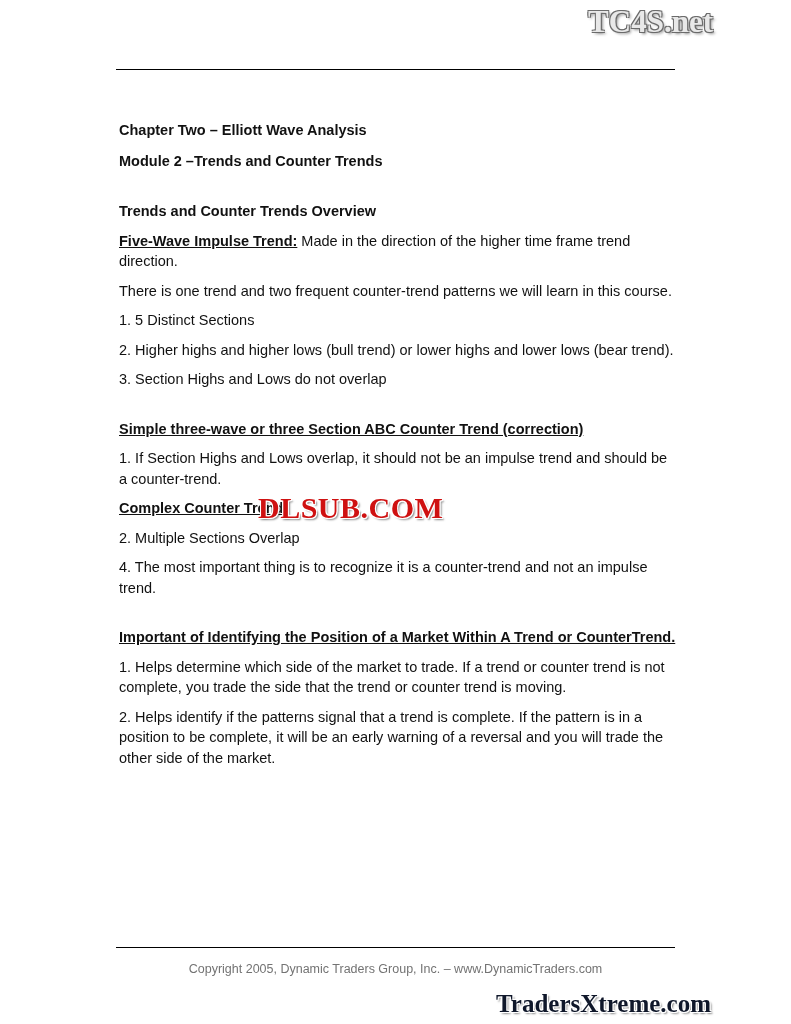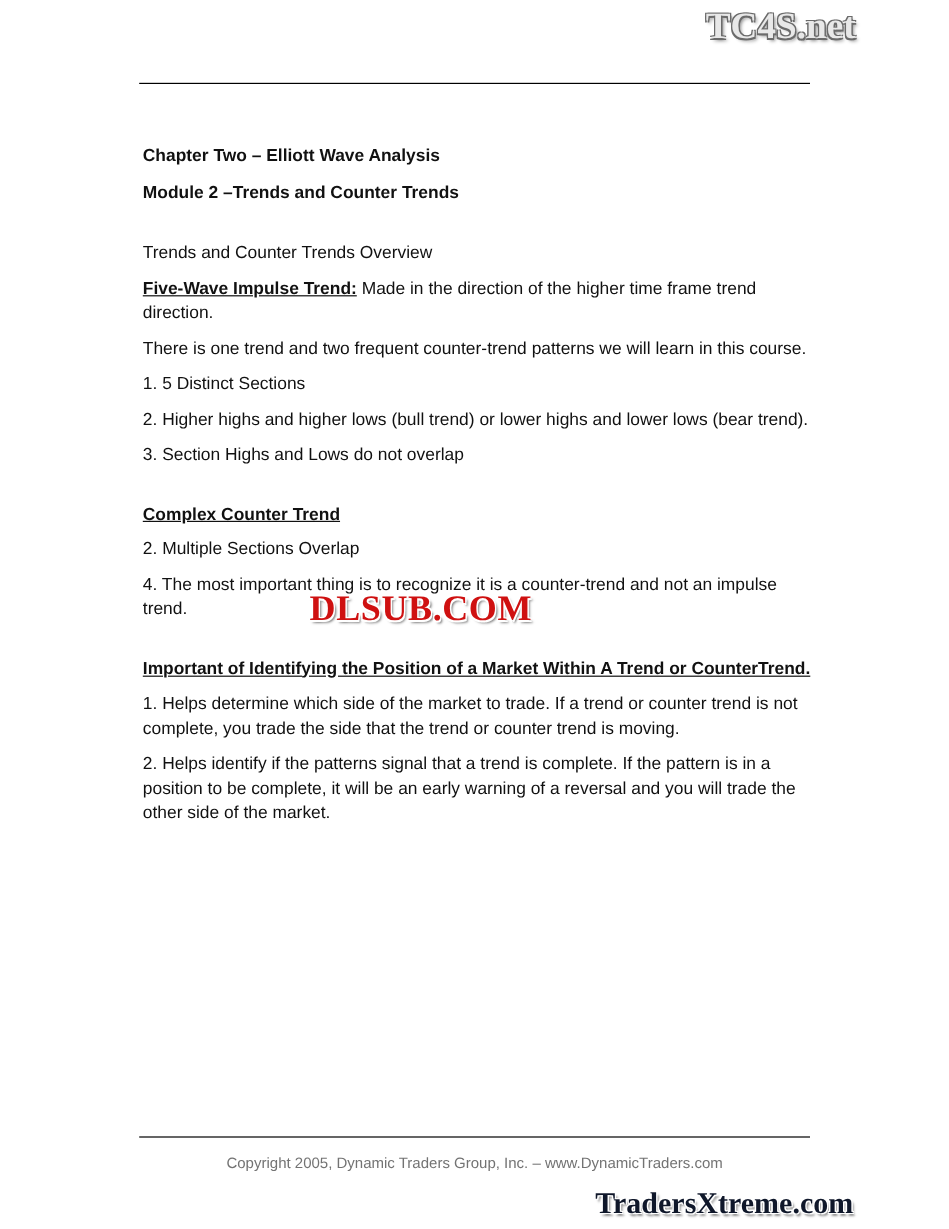--- a/index.html
+++ b/index.html
@@ -120,21 +120,21 @@
     line-height: 20.5px;
     color: #111111;
   }
   .title-line {
     font-weight: bold;
     font-size: 14.5px;
     margin-bottom: 10px !important;
   }
   .title-line.second { margin-bottom: 30px !important; }
   .sec-head {
-    font-weight: normal;
+    font-weight: bold;
     font-size: 14.5px;
     margin-bottom: 9px !important;
   }
   .sec-head-u {
     font-weight: bold;
     font-size: 14.5px;
     text-decoration: underline;
     margin-bottom: 9px !important;
   }
   .run-in {
@@ -173,20 +173,22 @@
     <p class="para"><span class="run-in">Five-Wave Impulse Trend:</span><span> Made in the direction of the higher time frame trend direction.</span></p>
 
     <p class="para">There is one trend and two frequent counter-trend patterns we will learn in this course.</p>
 
     <p class="para">1. 5 Distinct Sections</p>
     <p class="para">2. Higher highs and higher lows (bull trend) or lower highs and lower lows (bear trend).</p>
     <p class="para">3. Section Highs and Lows do not overlap</p>
 
     <div class="gap-lg"></div>
 
+    <p class="sec-head-u">Simple three-wave or three Section ABC Counter Trend (correction)</p>
+    <p class="para">1. If Section Highs and Lows overlap, it should not be an impulse trend and should be a counter-trend.</p>
 
     <p class="sec-head-u">Complex Counter Trend</p>
     <p class="para">2. Multiple Sections Overlap</p>
     <p class="para">4. The most important thing is to recognize it is a counter-trend and not an impulse trend.</p>
 
     <div class="gap-lg"></div>
 
     <p class="sec-head-u">Important of Identifying the Position of a Market Within A Trend or CounterTrend.</p>
     <p class="para">1. Helps determine which side of the market to trade. If a trend or counter trend is not complete, you trade the side that the trend or counter trend is moving.</p>
     <p class="para">2. Helps identify if the patterns signal that a trend is complete. If the pattern is in a position to be complete, it will be an early warning of a reversal and you will trade the other side of the market.</p>

